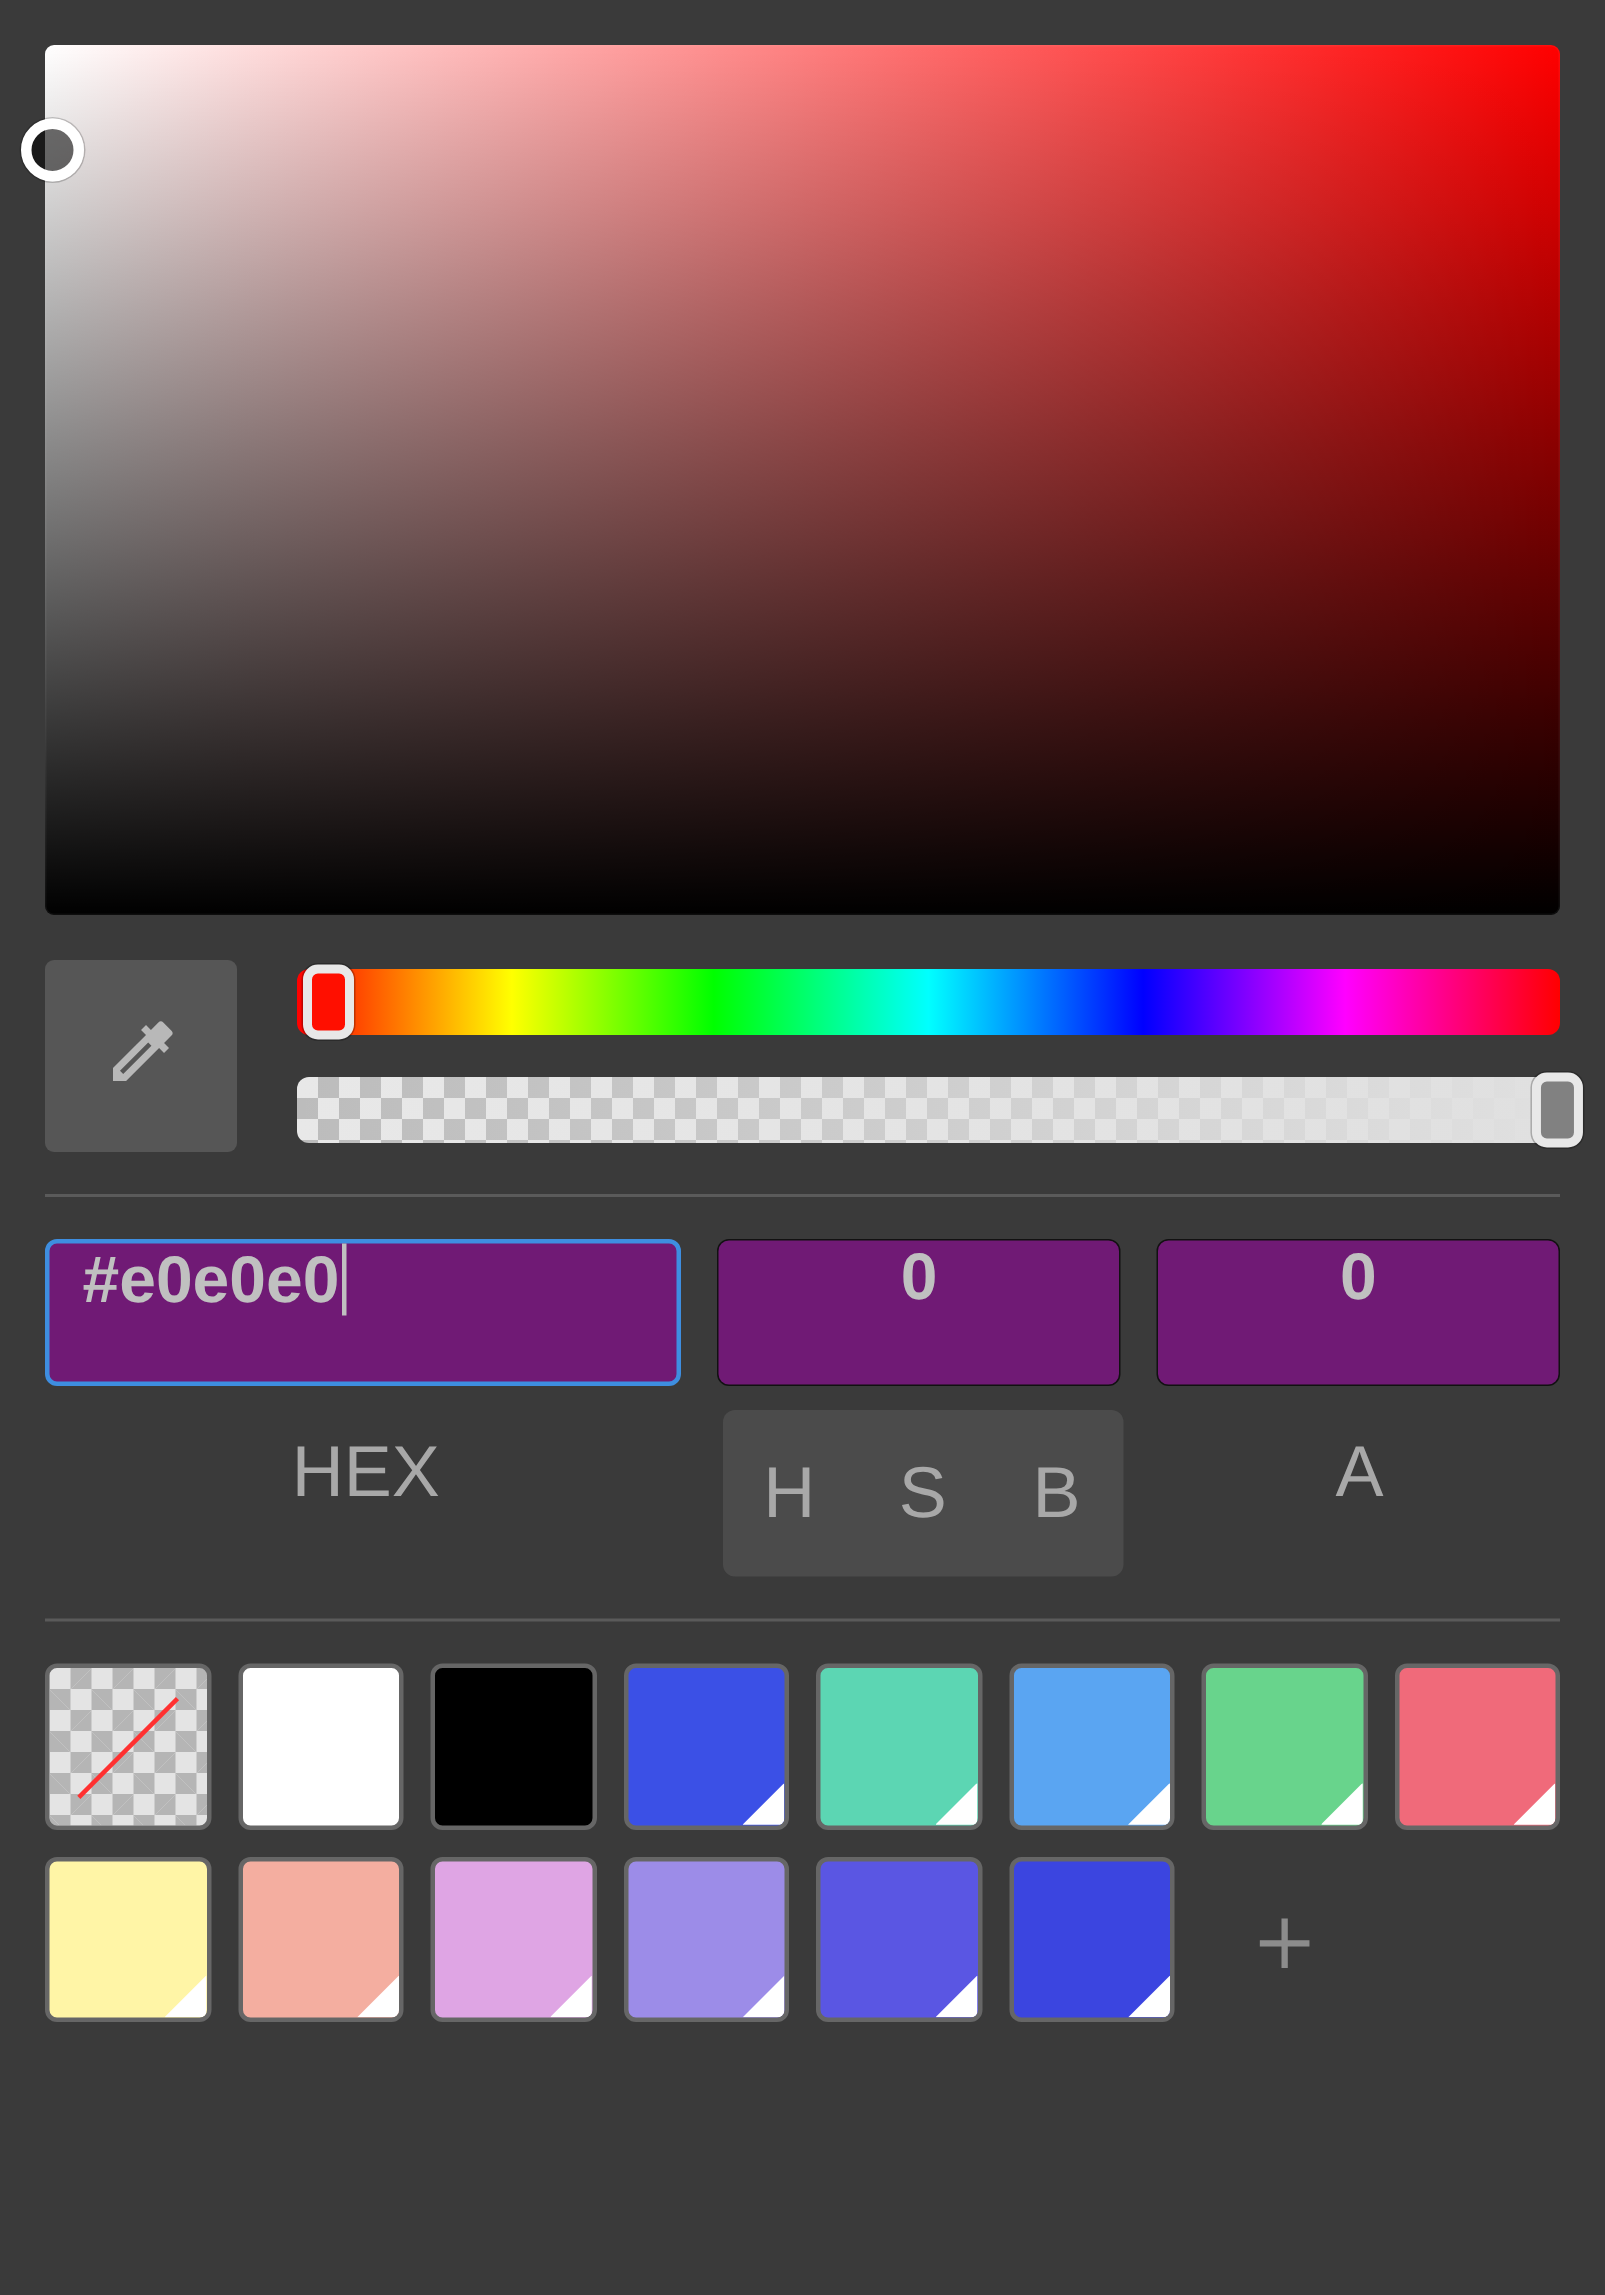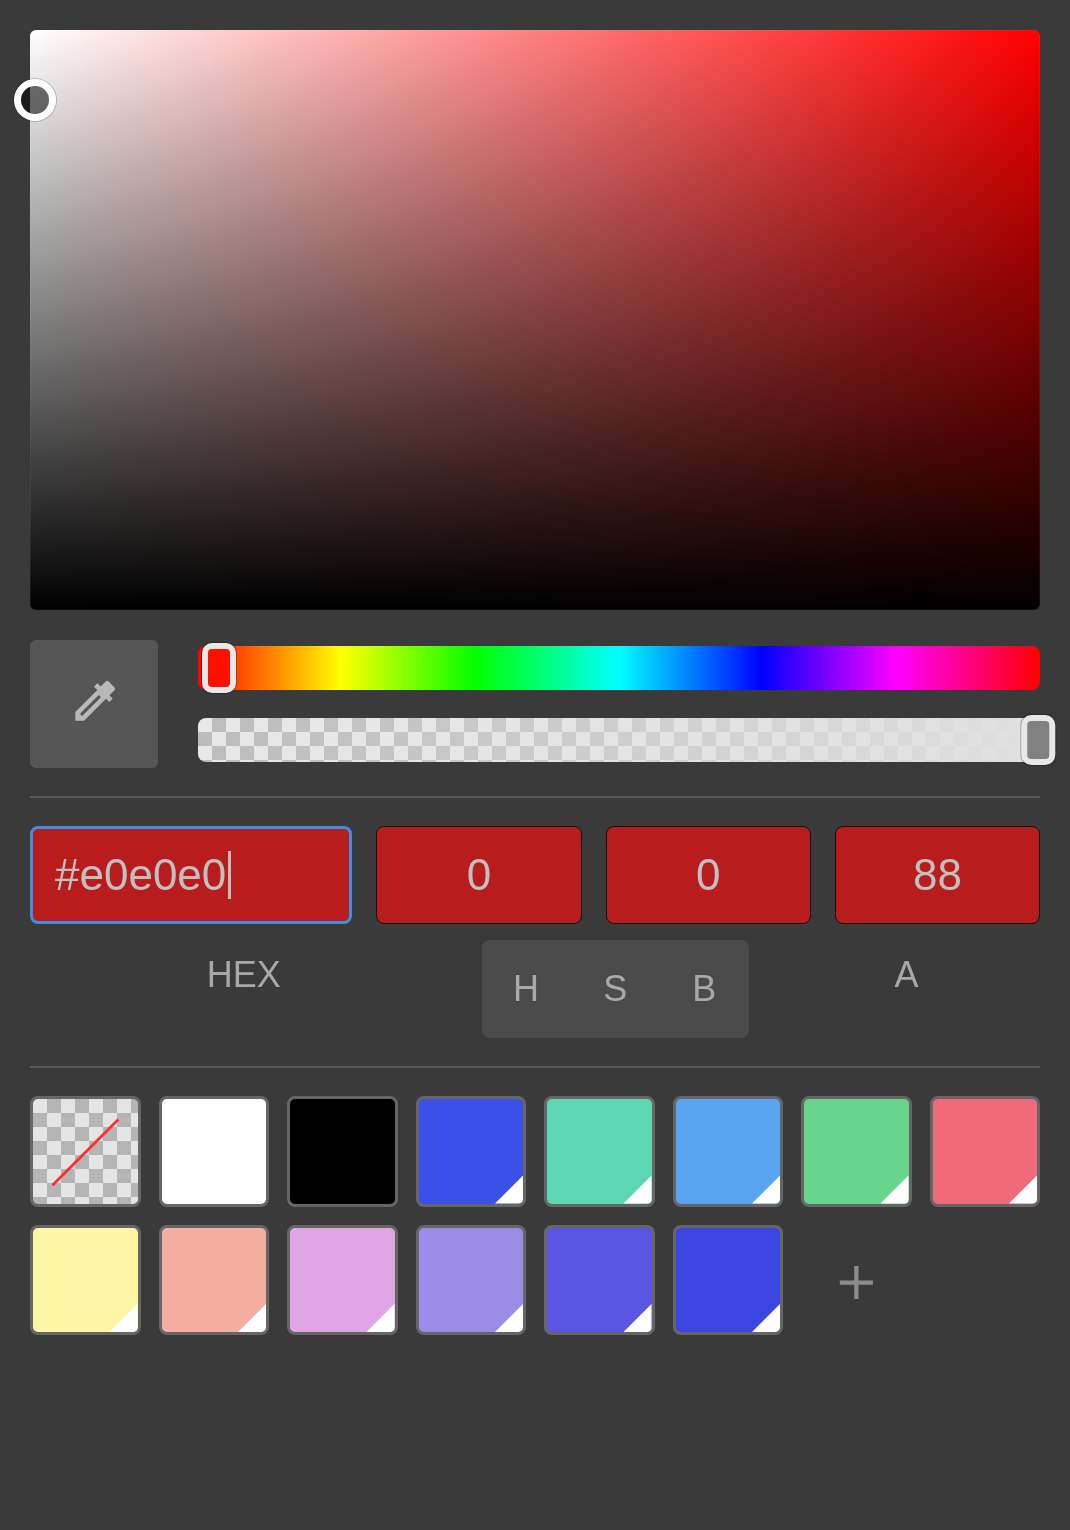--- a/index.html
+++ b/index.html
@@ -101,29 +101,30 @@
     margin: 28px 0;
   }
 
   .inputs-row {
     display: flex;
     gap: 24px;
   }
   .input-box {
     flex: 1;
     height: 98px;
-    background: #b91c1c;
+    background: #701a75;
     border: 1px solid #111111;
     border-radius: 8px;
     display: flex;
-    align-items: center;
+    align-items: flex-start;
     justify-content: center;
     font-size: 44px;
     color: #c0c0c0;
     padding: 0 14px;
+    font-weight: bold;
   }
   .hex-box {
     flex: 1.6;
     border: 3px solid #3e8ee0;
     position: relative;
     justify-content: flex-start;
     padding-left: 22px;
   }
   .hex-box .caret {
     display: inline-block;
@@ -131,21 +132,21 @@
     height: 48px;
     background: #c0c0c0;
     margin-left: 2px;
     vertical-align: middle;
   }
   .labels-row {
     display: flex;
     gap: 24px;
     margin-top: 16px;
     text-align: center;
-    font-size: 36px;
+    font-size: 48px;
     color: #a8a8a8;
   }
   .labels-row > div {
     flex: 1;
     padding: 14px 0;
   }
   .labels-row .hex-lbl { flex: 1.6; }
   .hsb-group {
     flex: 3;
     display: flex;
@@ -239,23 +240,20 @@
   <div class="inputs-row">
     <div class="input-box hex-box">
       <span>#e0e0e0</span>
         <span class="caret"></span>
     </div>
     <div class="input-box">
        <span>0</span>
     </div>
     <div class="input-box">
        <span>0</span>
-    </div>
-    <div class="input-box">
-       <span>88</span>
     </div>
   </div>
 
   <div class="labels-row">
     <div class="hex-lbl">HEX</div>
     <div class="hsb-group">
       <div>H</div>
       <div>S</div>
       <div>B</div>
     </div>

